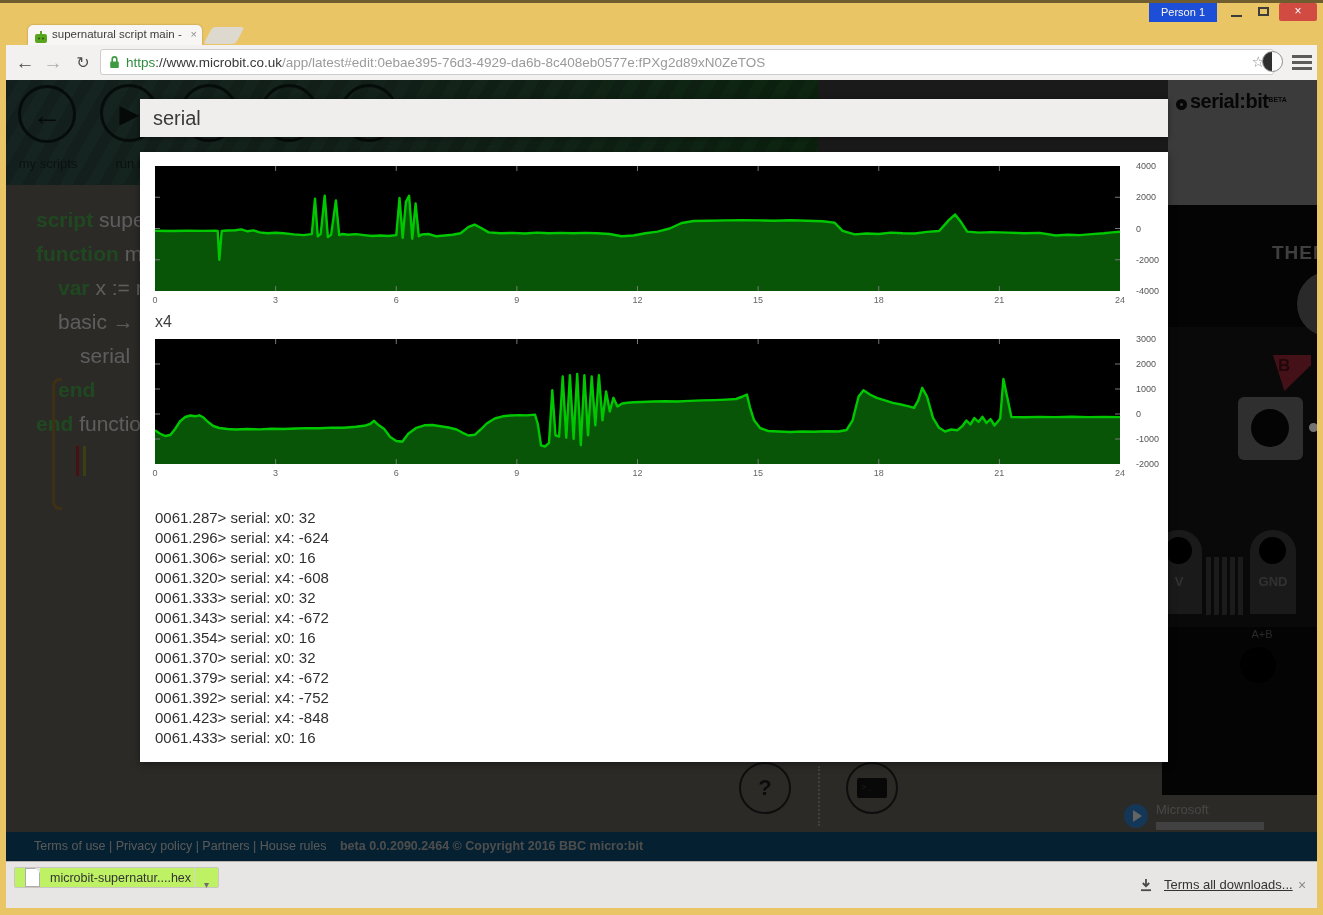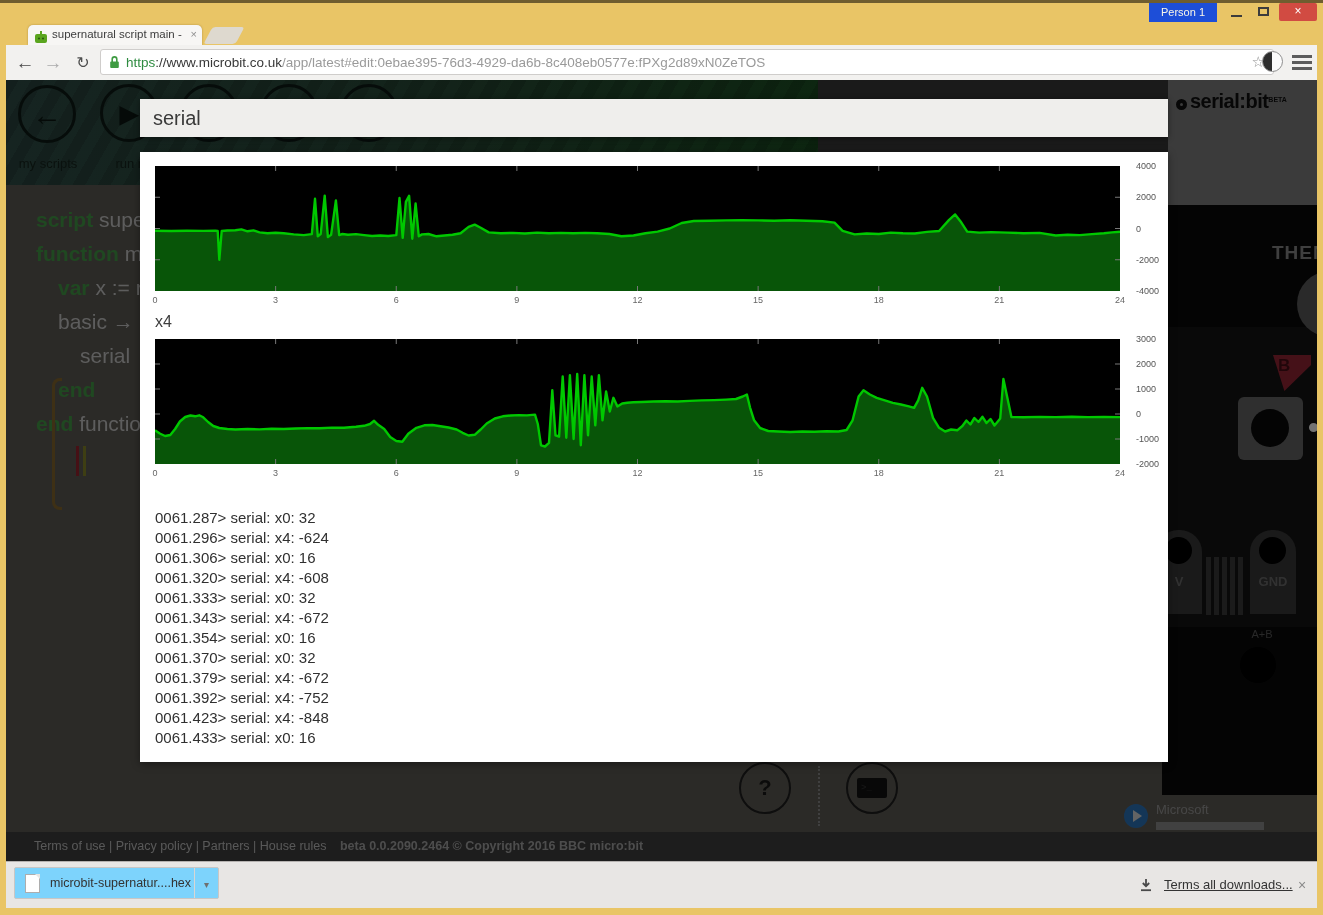--- a/index.html
+++ b/index.html
@@ -80,21 +80,21 @@
   .help-circle,.term-circle{position:absolute;top:682px;width:52px;height:52px;border:2px solid #1f1f1f;border-radius:50%;display:flex;align-items:center;justify-content:center;}
   .help-circle{left:733px;} .term-circle{left:840px;}
   .help-circle span{font-size:22px;font-weight:bold;color:#1a1a1a;}
   .term-box{display:block;width:30px;height:20px;background:#121212;border-radius:2px;color:#303030;font-family:"Liberation Mono",monospace;font-size:9px;font-weight:bold;line-height:20px;padding-left:4px;}
   .vdiv{position:absolute;left:812px;top:686px;height:60px;border-left:2px dotted #8f8f8f;}
   .ms-logo{position:absolute;left:1118px;top:722px;}
   .ms-circle{position:absolute;left:0;top:2px;width:24px;height:24px;border-radius:50%;background:#2e79c2;}
   .ms-circle i{position:absolute;left:9px;top:6px;border-left:9px solid #ddd;border-top:6px solid transparent;border-bottom:6px solid transparent;}
   .ms-text{position:absolute;left:32px;top:0;font-size:13px;color:#9c9c9c;}
   .ms-frag{position:absolute;left:32px;top:20px;width:108px;height:8px;background:#909090;}
-  .app-footer{position:absolute;left:0;top:752px;width:1311px;height:29px;background:#404040;line-height:29px;padding-left:28px;font-size:12.5px;white-space:nowrap;}
+  .app-footer{position:absolute;left:0;top:752px;width:1311px;height:29px;background:#0c4a6e;line-height:29px;padding-left:28px;font-size:12.5px;white-space:nowrap;}
   .f-links{color:#c4c4c4;}
   .f-meta{color:#ababab;font-weight:bold;margin-left:10px;}
   .dim{position:absolute;left:0;top:0;width:1311px;height:781px;background:rgba(0,0,0,.55);z-index:10;}
 
   
   .serial-header{position:absolute;left:134px;top:19px;width:1028px;height:38px;background:#efeeec;z-index:20;box-shadow:0 1px 6px rgba(0,0,0,.45);}
   .serial-header span{display:block;padding-left:13px;line-height:38px;font-size:20px;color:#3a3a3a;}
   .serial-panel{position:absolute;left:134px;top:72px;width:1028px;height:610px;background:#fff;z-index:20;overflow:hidden;box-shadow:0 2px 8px rgba(0,0,0,.4);}
   #charts-root{position:absolute;left:15px;top:14px;}
   .chart-label{height:20px;margin-bottom:6px;font-size:16px;color:#3e3e3e;}
@@ -102,21 +102,21 @@
   .plot-wrap svg{display:block;width:965px;height:125px;}
   .ylabels{position:absolute;left:973px;top:0;width:44px;height:125px;}
   .ylab{position:absolute;left:8px;transform:translateY(-50%);font-size:9px;color:#555;}
   .xlabels{position:relative;width:965px;height:22px;}
   .xlab{position:absolute;top:4px;transform:translateX(-50%);font-size:9px;color:#666;}
   .serial-log{position:absolute;left:15px;top:356px;right:10px;bottom:0;overflow:hidden;}
   .log-line{height:20px;line-height:20px;font-size:15px;color:#303030;white-space:pre;}
 
   
   .shelf{position:absolute;left:6px;top:861px;width:1311px;height:47px;background:#e8e6e4;border-top:1px solid #b5b2b0;}
-  .dl-chip{position:absolute;left:8px;top:5px;width:205px;height:32px;background:#7dd3fc;border:1px solid #c9c6c4;border-radius:2px;display:flex;align-items:center;}
+  .dl-chip{position:absolute;left:8px;top:5px;width:205px;height:21px;background:#bef264;border:1px solid #c9c6c4;border-radius:2px;display:flex;align-items:center;}
   .file-ic{position:relative;width:15px;height:19px;margin-left:10px;background:#fff;border:1px solid #adadad;}
   .file-ic i{position:absolute;right:-1px;top:-1px;border-left:5px solid transparent;border-top:5px solid #e8e6e4;}
   .dl-name{margin-left:10px;font-size:12.5px;color:#333;flex:1;white-space:nowrap;overflow:hidden;}
   .dl-caret{width:24px;align-self:stretch;border-left:1px solid #d8d6d4;color:#6f6f6f;text-align:center;line-height:33px;font-size:10px;}
   .dl-tray{position:absolute;left:1132px;top:15px;}
   .show-all{position:absolute;left:1158px;top:0;line-height:46px;font-size:13px;color:#333;text-decoration:underline;cursor:pointer;}
   .shelf-close{position:absolute;left:1292px;top:0;line-height:46px;font-size:14px;color:#8a8a8a;}
 </style>
 </head>
 <body>

